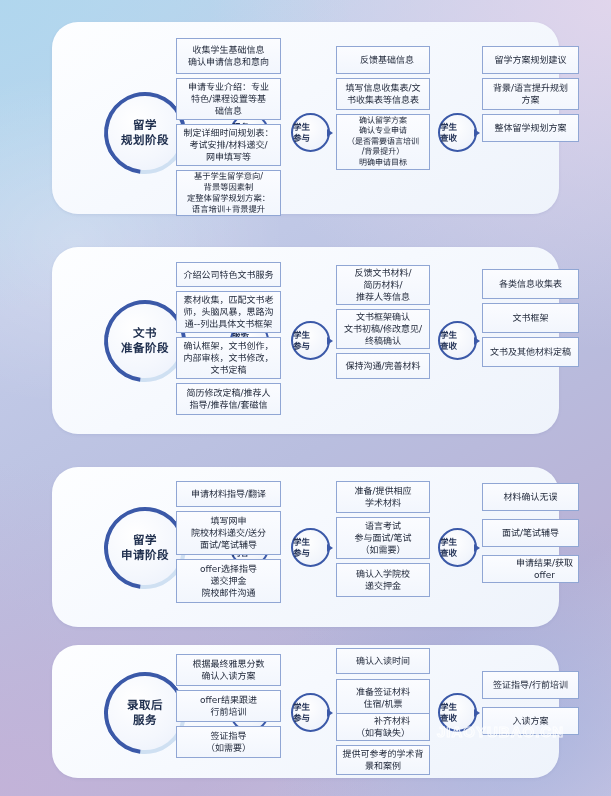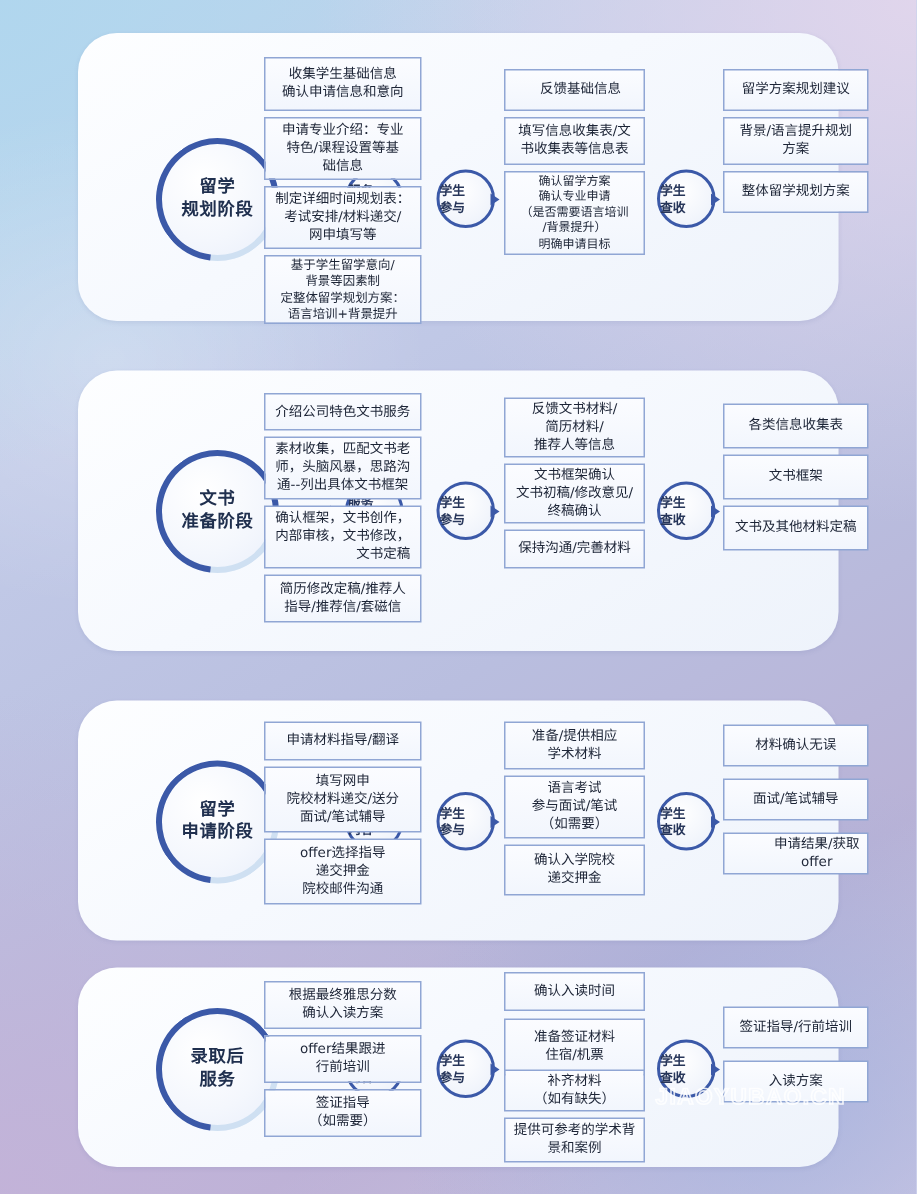--- a/index.html
+++ b/index.html
@@ -181,21 +181,21 @@
       </div>
       <div class="small-circle" style="left: 386px; top: 74px;">
         <span>学生</span>
         <span>查收</span>
         <div class="nub"></div>
       </div>
       <div class="box" style="left: 124px; top: 15px; width: 105px; height: 25px;">介绍公司特色文书服务</div>
       <div class="box" style="left: 124px; top: 44px; width: 105px; height: 42px;">素材收集，匹配文书老
 师，头脑风暴，思路沟
 通--列出具体文书框架</div>
-      <div class="box" style="left: 124px; top: 90px; width: 105px; height: 42px; text-align: right;">确认框架，文书创作，
+      <div class="box" style="left: 124px; top: 90px; width: 105px; height: 42px;">确认框架，文书创作，
 内部审核，文书修改，
 文书定稿</div>
       <div class="box" style="left: 124px; top: 136px; width: 105px; height: 32px;">简历修改定稿/推荐人
 指导/推荐信/套磁信</div>
       <div class="box" style="left: 284px; top: 18px; width: 94px; height: 40px;">反馈文书材料/
 简历材料/
 推荐人等信息</div>
       <div class="box" style="left: 284px; top: 62px; width: 94px; height: 40px;">文书框架确认
 文书初稿/修改意见/
 终稿确认</div>
@@ -272,21 +272,21 @@
       </div>
       <div class="box" style="left: 124px; top: 9px; width: 105px; height: 32px;">根据最终雅思分数
 确认入读方案</div>
       <div class="box" style="left: 124px; top: 45px; width: 105px; height: 32px;">offer结果跟进
 行前培训</div>
       <div class="box" style="left: 124px; top: 81px; width: 105px; height: 32px;">签证指导
 （如需要）</div>
       <div class="box" style="left: 284px; top: 3px; width: 94px; height: 26px;">确认入读时间</div>
       <div class="box" style="left: 284px; top: 34px; width: 94px; height: 38px;">准备签证材料
 住宿/机票</div>
-      <div class="box" style="left: 284px; top: 68px; width: 94px; height: 28px;">补齐材料
+      <div class="box" style="left: 284px; top: 68px; width: 94px; height: 28px; text-align: right;">补齐材料
 （如有缺失）</div>
       <div class="box" style="left: 284px; top: 100px; width: 94px; height: 30px;">提供可参考的学术背
 景和案例</div>
       <div class="box" style="left: 430px; top: 26px; width: 97px; height: 28px;">签证指导/行前培训</div>
       <div class="box" style="left: 430px; top: 62px; width: 97px; height: 28px;">入读方案</div>
     </div>
   </div>
 
 <div id="watermark">
   <div class="wm-en">JIAOYUBAO.CN</div>

